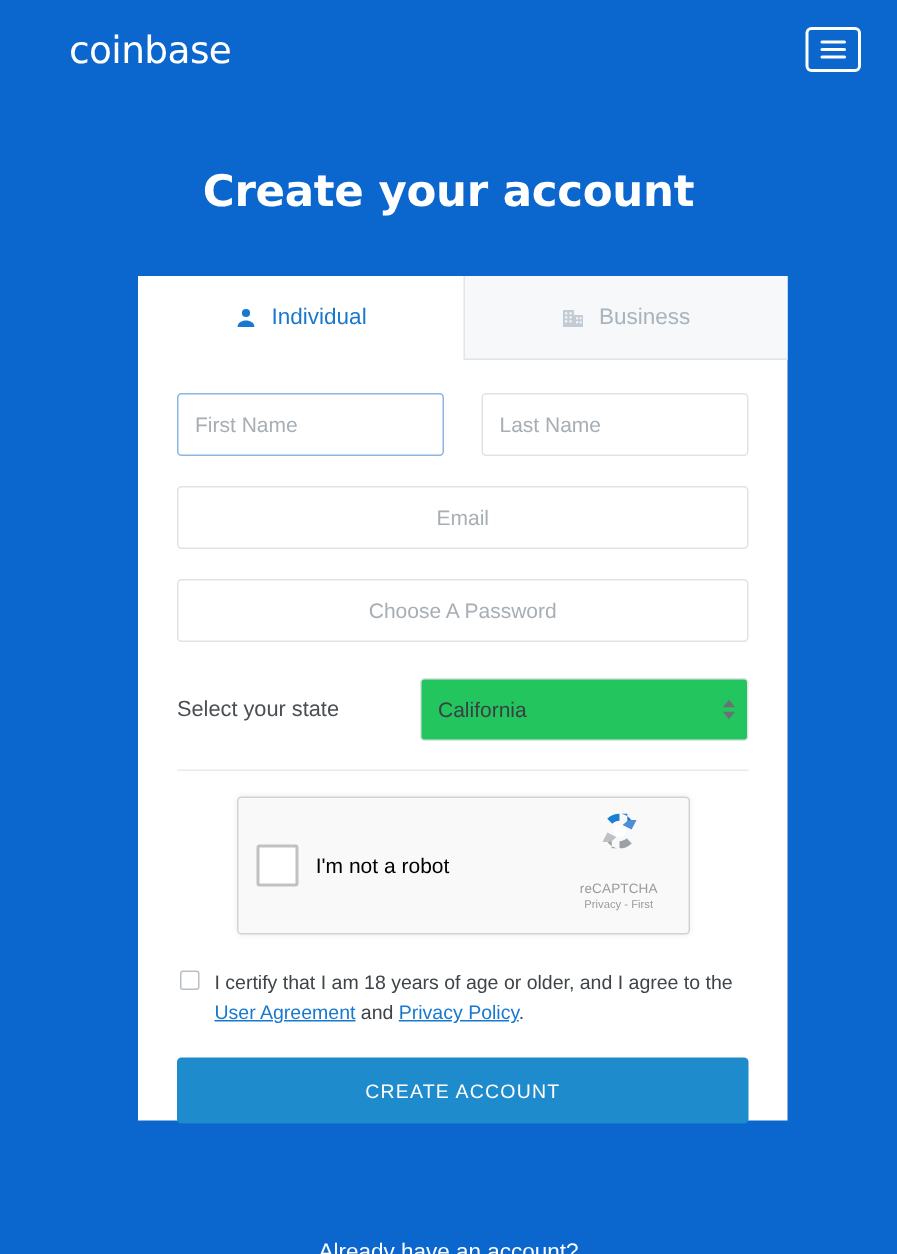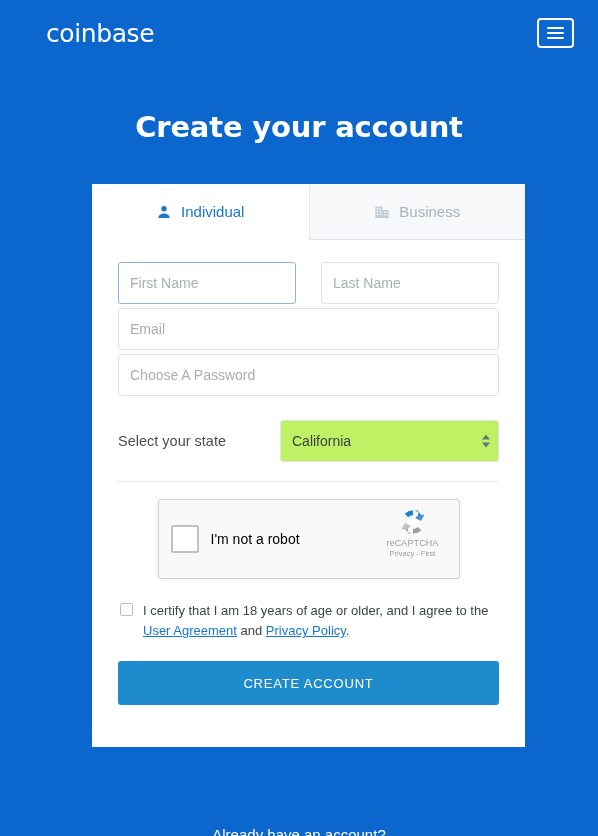--- a/index.html
+++ b/index.html
@@ -117,21 +117,21 @@
     background: #ffffff;
     font-size: 14px;
     color: #3c4043;
     padding: 0 11px;
     width: 100%;
     font-family: "Liberation Sans", sans-serif;
     outline: none;
   }
   .field::placeholder { color: #a7aeb4; }
   .field.focused { border: 1px solid #8cb6de; }
-  .mt { margin-top: 4px; }
+  .mt { margin-top: 20px; text-align: center; }
 
   
   .state-row {
     display: flex;
     align-items: center;
     margin-top: 24px;
     height: 42px;
   }
   .state-label {
     font-size: 14.5px;
@@ -141,21 +141,21 @@
   .select-wrap {
     position: relative;
     flex: 1;
     height: 42px;
   }
   .select-box {
     width: 100%;
     height: 42px;
     border: 1px solid #e0e3e6;
     border-radius: 3px;
-    background: #bef264;
+    background: #22c55e;
     font-size: 14px;
     color: #3c4043;
     padding: 0 26px 0 11px;
     display: flex;
     align-items: center;
     cursor: pointer;
   }
   .select-arrows {
     position: absolute;
     right: 9px;
@@ -181,21 +181,21 @@
   }
 
   
   .captcha-zone {
     padding-top: 17px;
     display: flex;
     justify-content: center;
   }
   .recaptcha {
     width: 302px;
-    height: 80px;
+    height: 92px;
     border: 1px solid #d3d3d3;
     border-radius: 3px;
     background: #f9f9f9;
     box-shadow: 0 0 4px rgba(0,0,0,0.08);
     display: flex;
     align-items: center;
     position: relative;
   }
   .rc-check {
     width: 28px;
@@ -217,21 +217,21 @@
     right: 10px;
     top: 7px;
     width: 72px;
     text-align: center;
   }
   .rc-logo { margin: 0 auto; display: block; }
   .rc-name {
     font-size: 9px;
     color: #9b9b9b;
     letter-spacing: 0.1px;
-    margin-top: 1px;
+    margin-top: 18px;
   }
   .rc-terms {
     font-size: 7.5px;
     color: #9b9b9b;
     margin-top: 1px;
   }
 
   
   .certify {
     display: flex;

